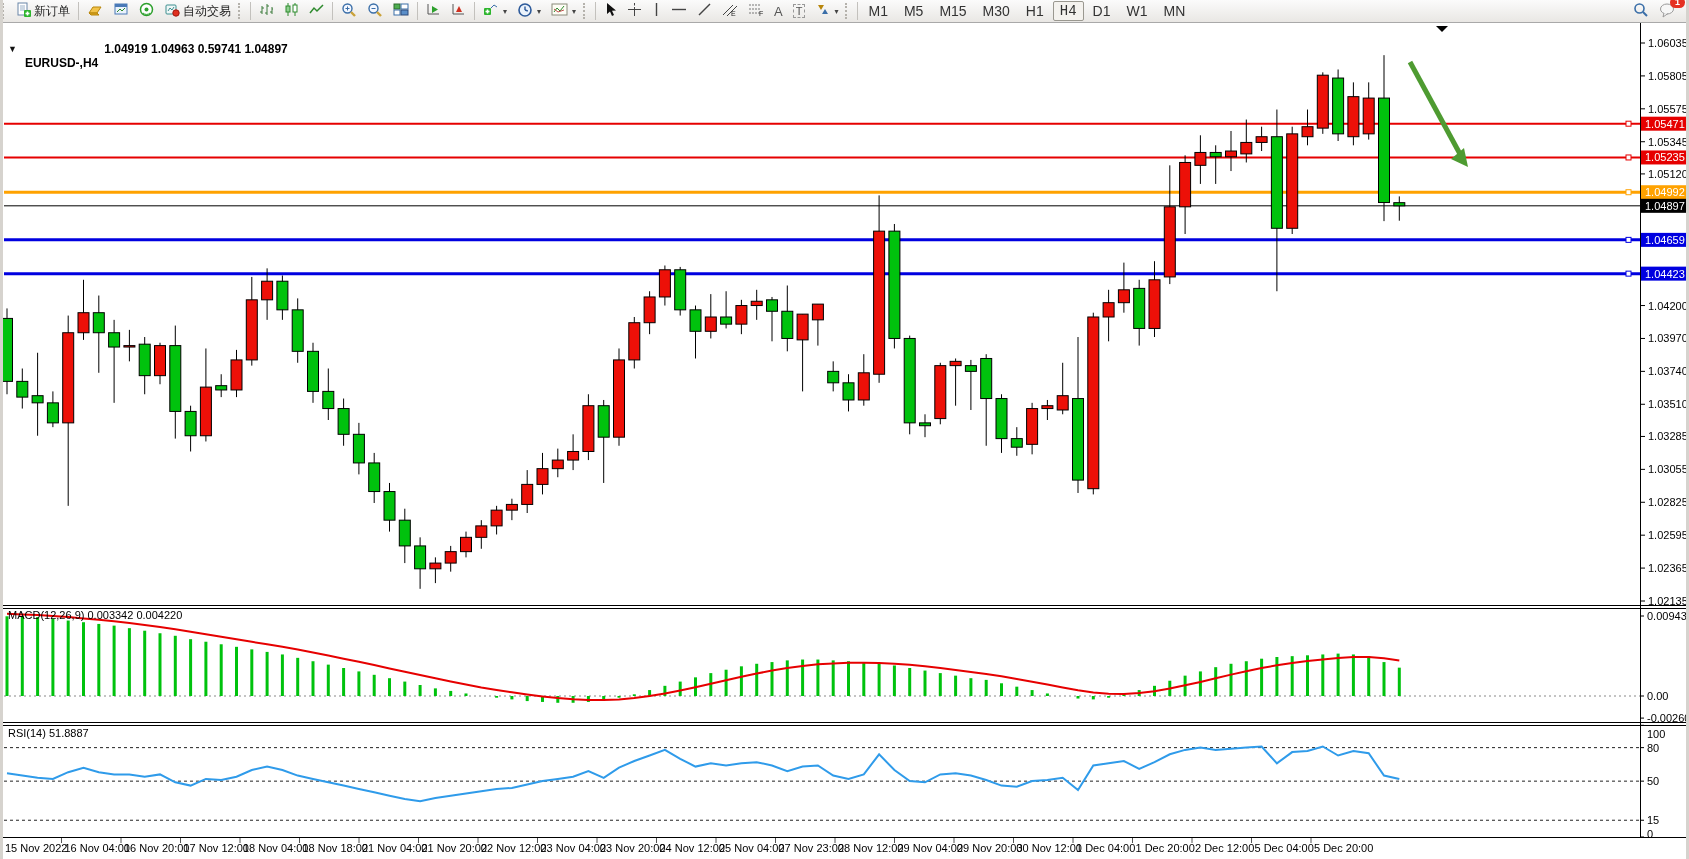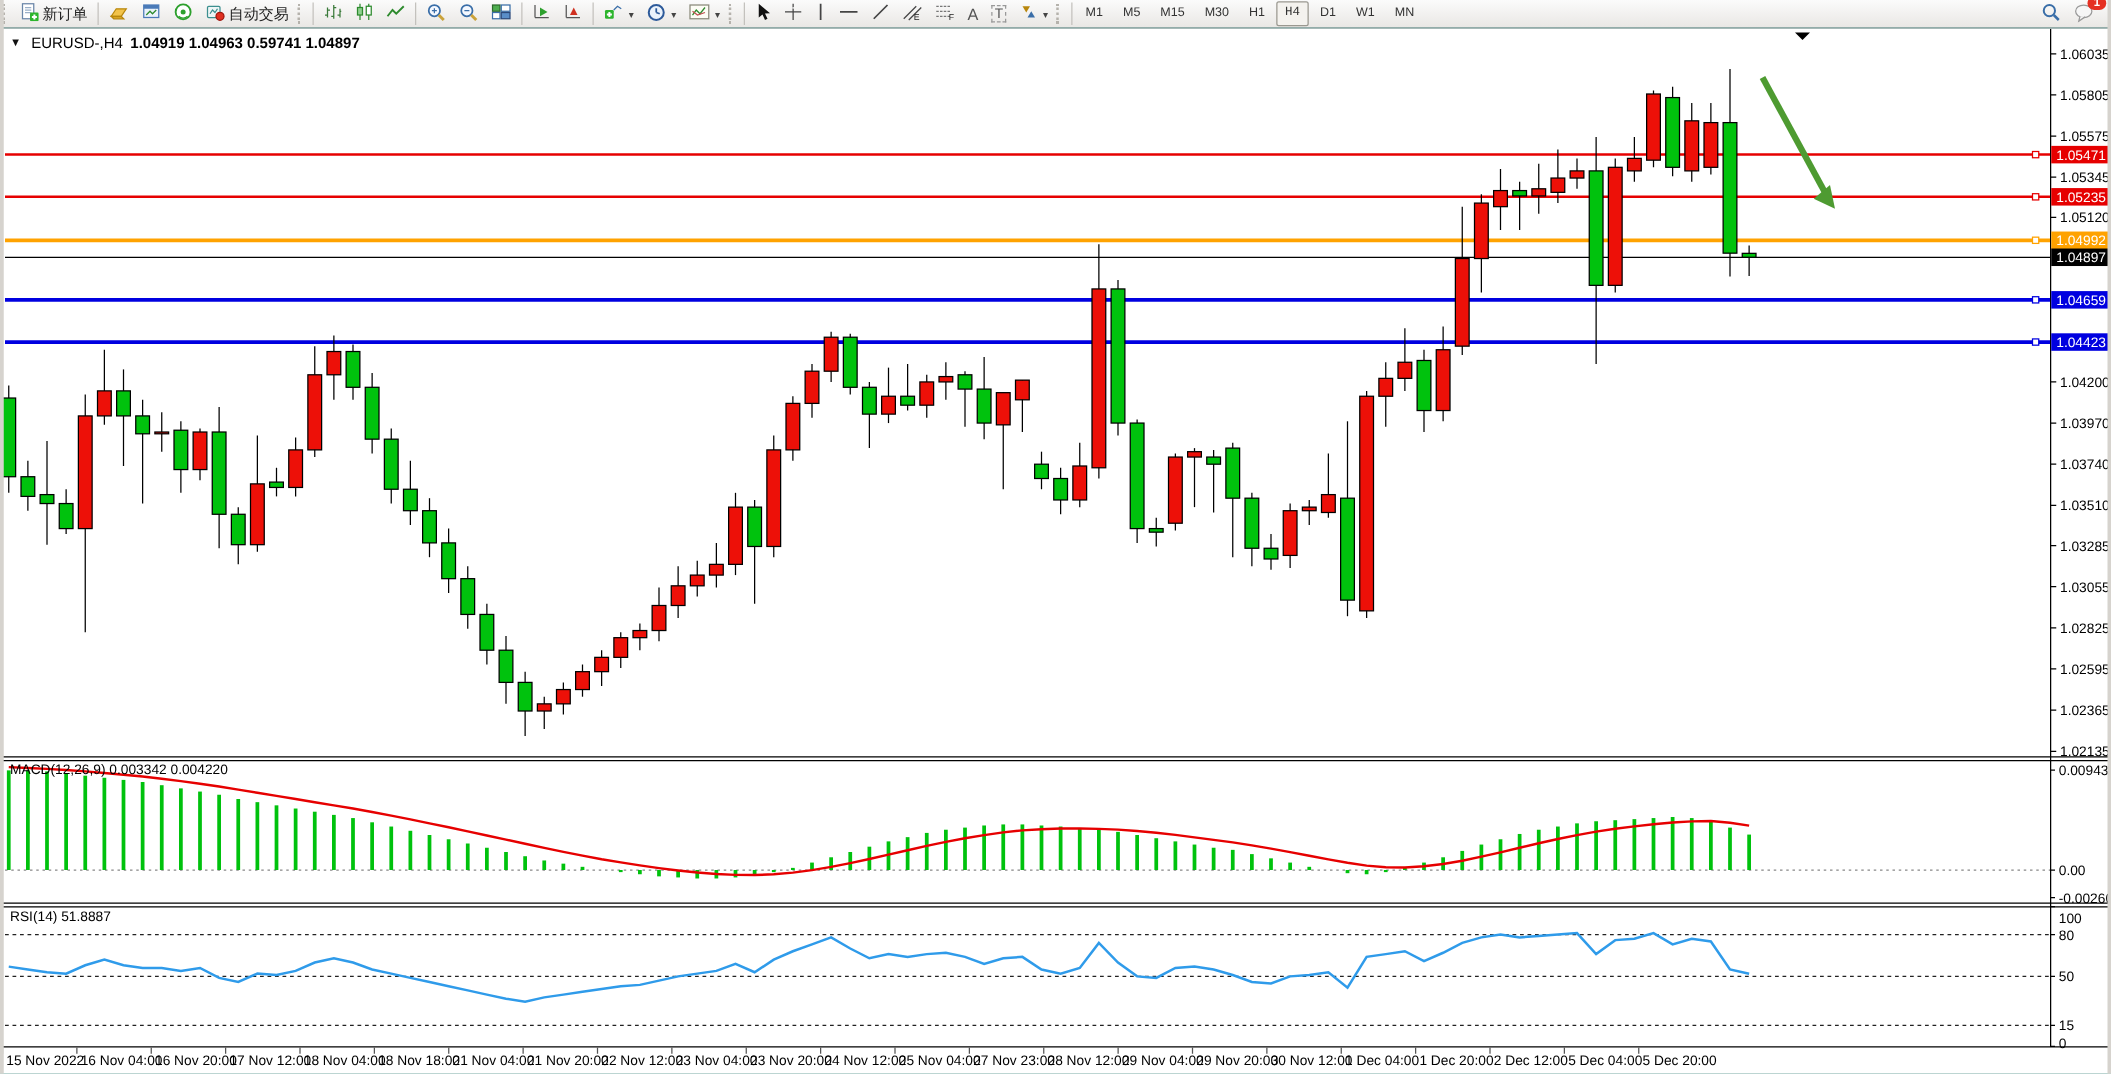--- a/index.html
+++ b/index.html
@@ -1,26 +1,26 @@
 <!DOCTYPE html>
 <html><head>
 <meta charset="utf-8">
 <style>
   html,body{margin:0;padding:0;background:#d6d3ce;width:1689px;height:859px;overflow:hidden;
     font-family:"Liberation Sans",sans-serif;-webkit-font-smoothing:none;}
-  #app{position:relative;width:1689px;height:859px;background:#0f766e;}
+  #app{position:relative;width:1689px;height:859px;background:#6d28d9;}
   
   #toolbar{position:absolute;left:0;top:0;width:1689px;height:22px;
     background:linear-gradient(#fbfbfb,#e9e7e4);border-bottom:1px solid #a9a9a9;
     display:flex;align-items:center;font-size:12px;color:#222;user-select:none;}
   .grip{width:5px;height:16px;margin:0 2px;border-left:2px dotted #b5b2ac;}
   .sep{width:1px;height:18px;background:#c3c1bd;margin:0 3px;}
   .tbtn{display:flex;align-items:center;gap:3px;padding:2px 4px;border:1px solid transparent;border-radius:2px;height:16px;}
   .caret{font-size:8px;color:#444;margin-left:1px;}
-  .tf{padding:2px 6px;font-size:10px;color:#333;border:1px solid transparent;height:14px;line-height:14px;}
+  .tf{padding:2px 6px;font-size:14px;color:#333;border:1px solid transparent;height:14px;line-height:14px;}
   .tf.active{background:#f4f2ee;border:1px solid #9a9890;border-radius:2px;font-family:Liberation Mono, monospace;}
   .badge{position:absolute;right:-5px;top:-4px;background:#e53022;color:#fff;border-radius:7px;
     font-size:9px;min-width:11px;height:11px;line-height:11px;text-align:center;padding:0 2px;font-weight:bold;}
   .spacer{flex:1;}
   
   #chart-wrap{position:absolute;left:0;top:23px;width:1689px;height:836px;background:#fff;}
   svg text{font-family:"Liberation Sans",sans-serif;}
   #main-title{position:absolute;left:8px;top:4px;font-size:12px;color:#000;display:flex;gap:8px;align-items:center;}
   #main-title .tri{font-size:9px;color:#111;}
   .edge{position:absolute;top:0;width:3px;height:859px;background:#d6d3ce;z-index:5;}
@@ -666,20 +666,20 @@
         <text x="1645" y="196.22931099999914" font-size="11" fill="#fff">1.04992</text>
         <rect x="1641" y="198.82162599999924" width="48" height="14" fill="#000000"></rect>
         <text x="1645" y="209.82162599999924" font-size="11" fill="#fff">1.04897</text>
         <rect x="1641" y="232.87395199999992" width="48" height="14" fill="#0000e0"></rect>
         <text x="1645" y="243.87395199999992" font-size="11" fill="#fff">1.04659</text>
         <rect x="1641" y="266.64012399999876" width="48" height="14" fill="#0000e0"></rect>
         <text x="1645" y="277.64012399999876" font-size="11" fill="#fff">1.04423</text>
       </svg>
     <div id="main-title">
       <span class="tri">▼</span>
-      <span style="font-weight:normal;">EURUSD-,H4</span>
+      <span style="font-weight:bold;margin-top:29px;">EURUSD-,H4</span>
       <span style="margin-left:-2px;font-weight:bold;">1.04919 1.04963 0.59741 1.04897</span>
     </div>
   </div>
 
   <div class="edge" style="left:0;"></div>
   <div class="edge" style="left:1686px;"></div>
 </div>
 
 </body></html>

